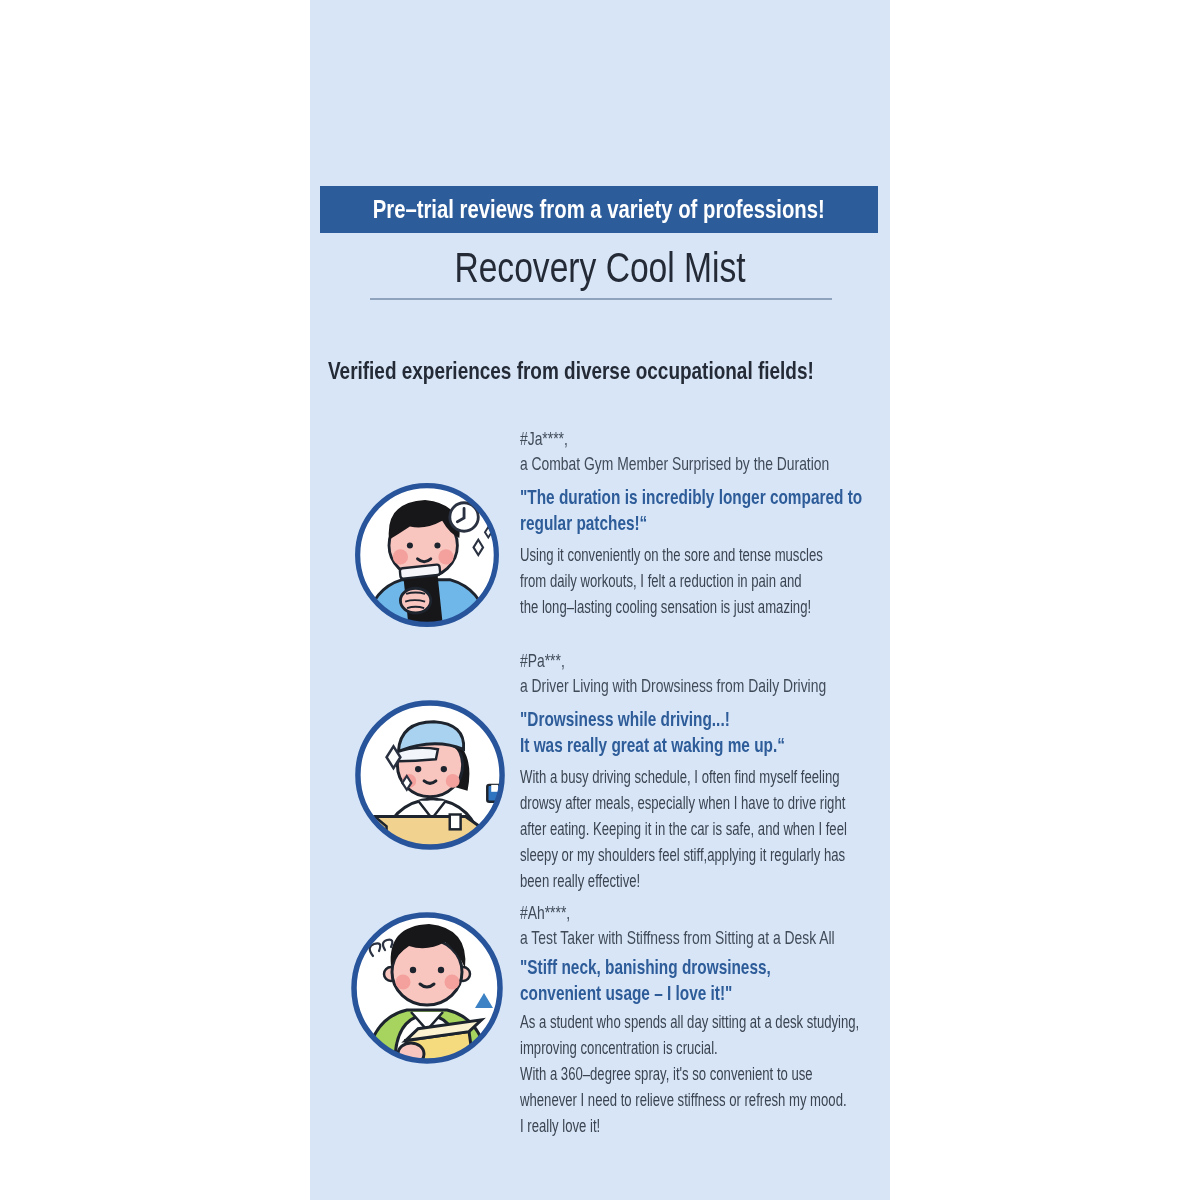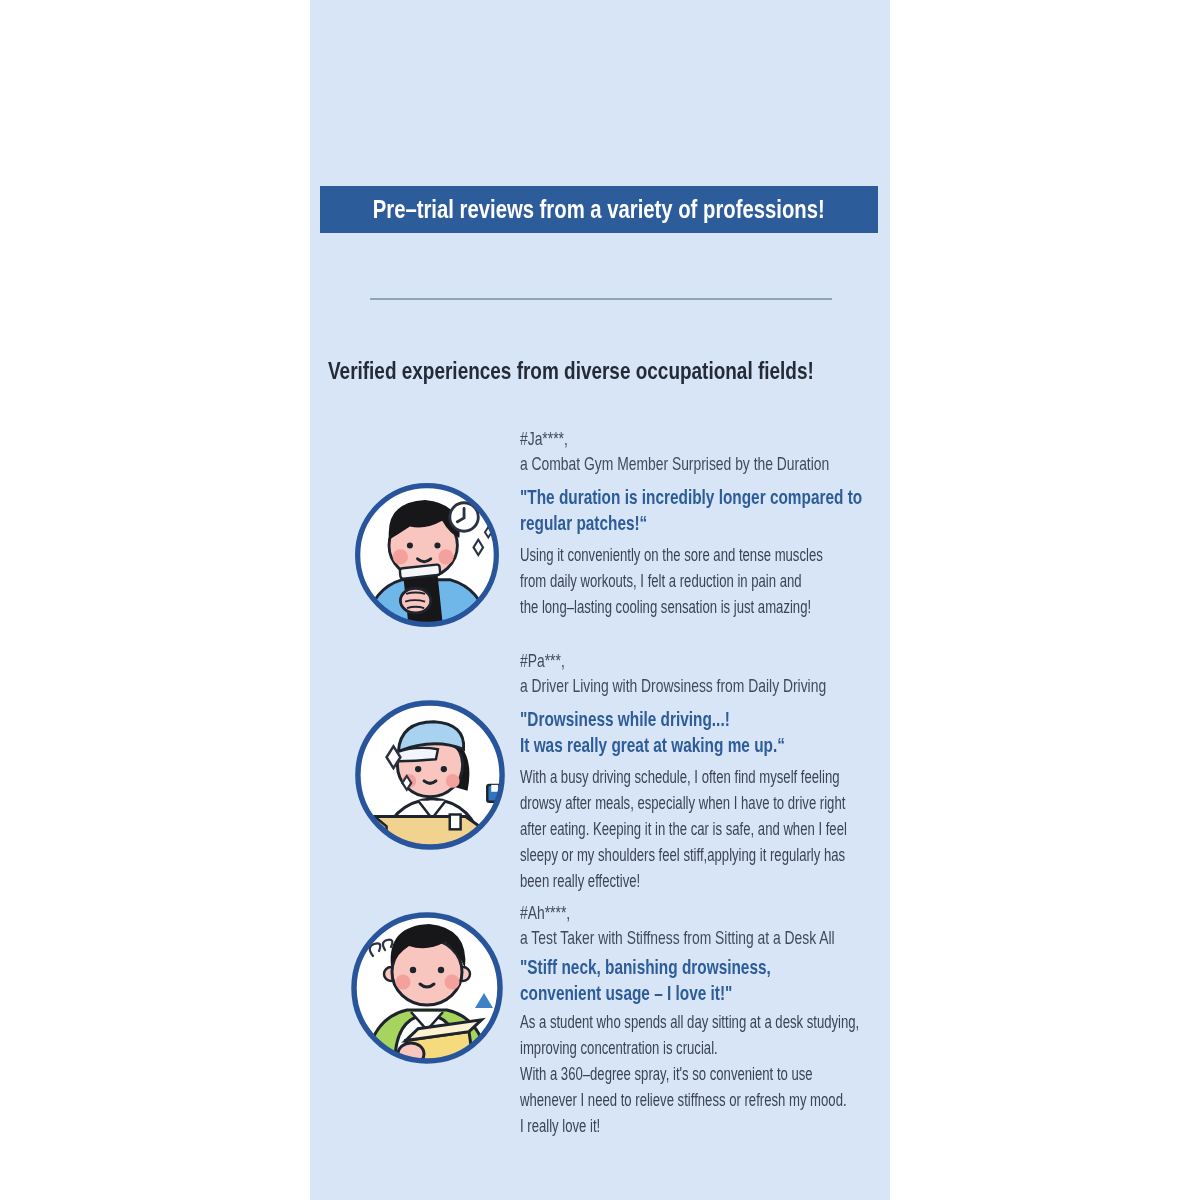--- a/index.html
+++ b/index.html
@@ -29,20 +29,23 @@
 </head>
 <body>
 
 <div class="stage">
   <div class="column"></div>
 
   <div class="banner">
     <span>Pre–trial reviews from a variety of professions!</span>
   </div>
 
+  <div class="title">
+    <span>Recovery Cool Mist</span>
+  </div>
   <div class="title-underline"></div>
 
   <div class="subtitle">Verified experiences from diverse occupational fields!</div>
 
   <section>
     <div class="avatar" style="left:351px;top:479px;width:152px;height:152px;">
       <svg viewBox="0 0 160 160">
         <defs>
             <clipPath id="a1c">
               <circle cx="80" cy="80" r="73"></circle>

